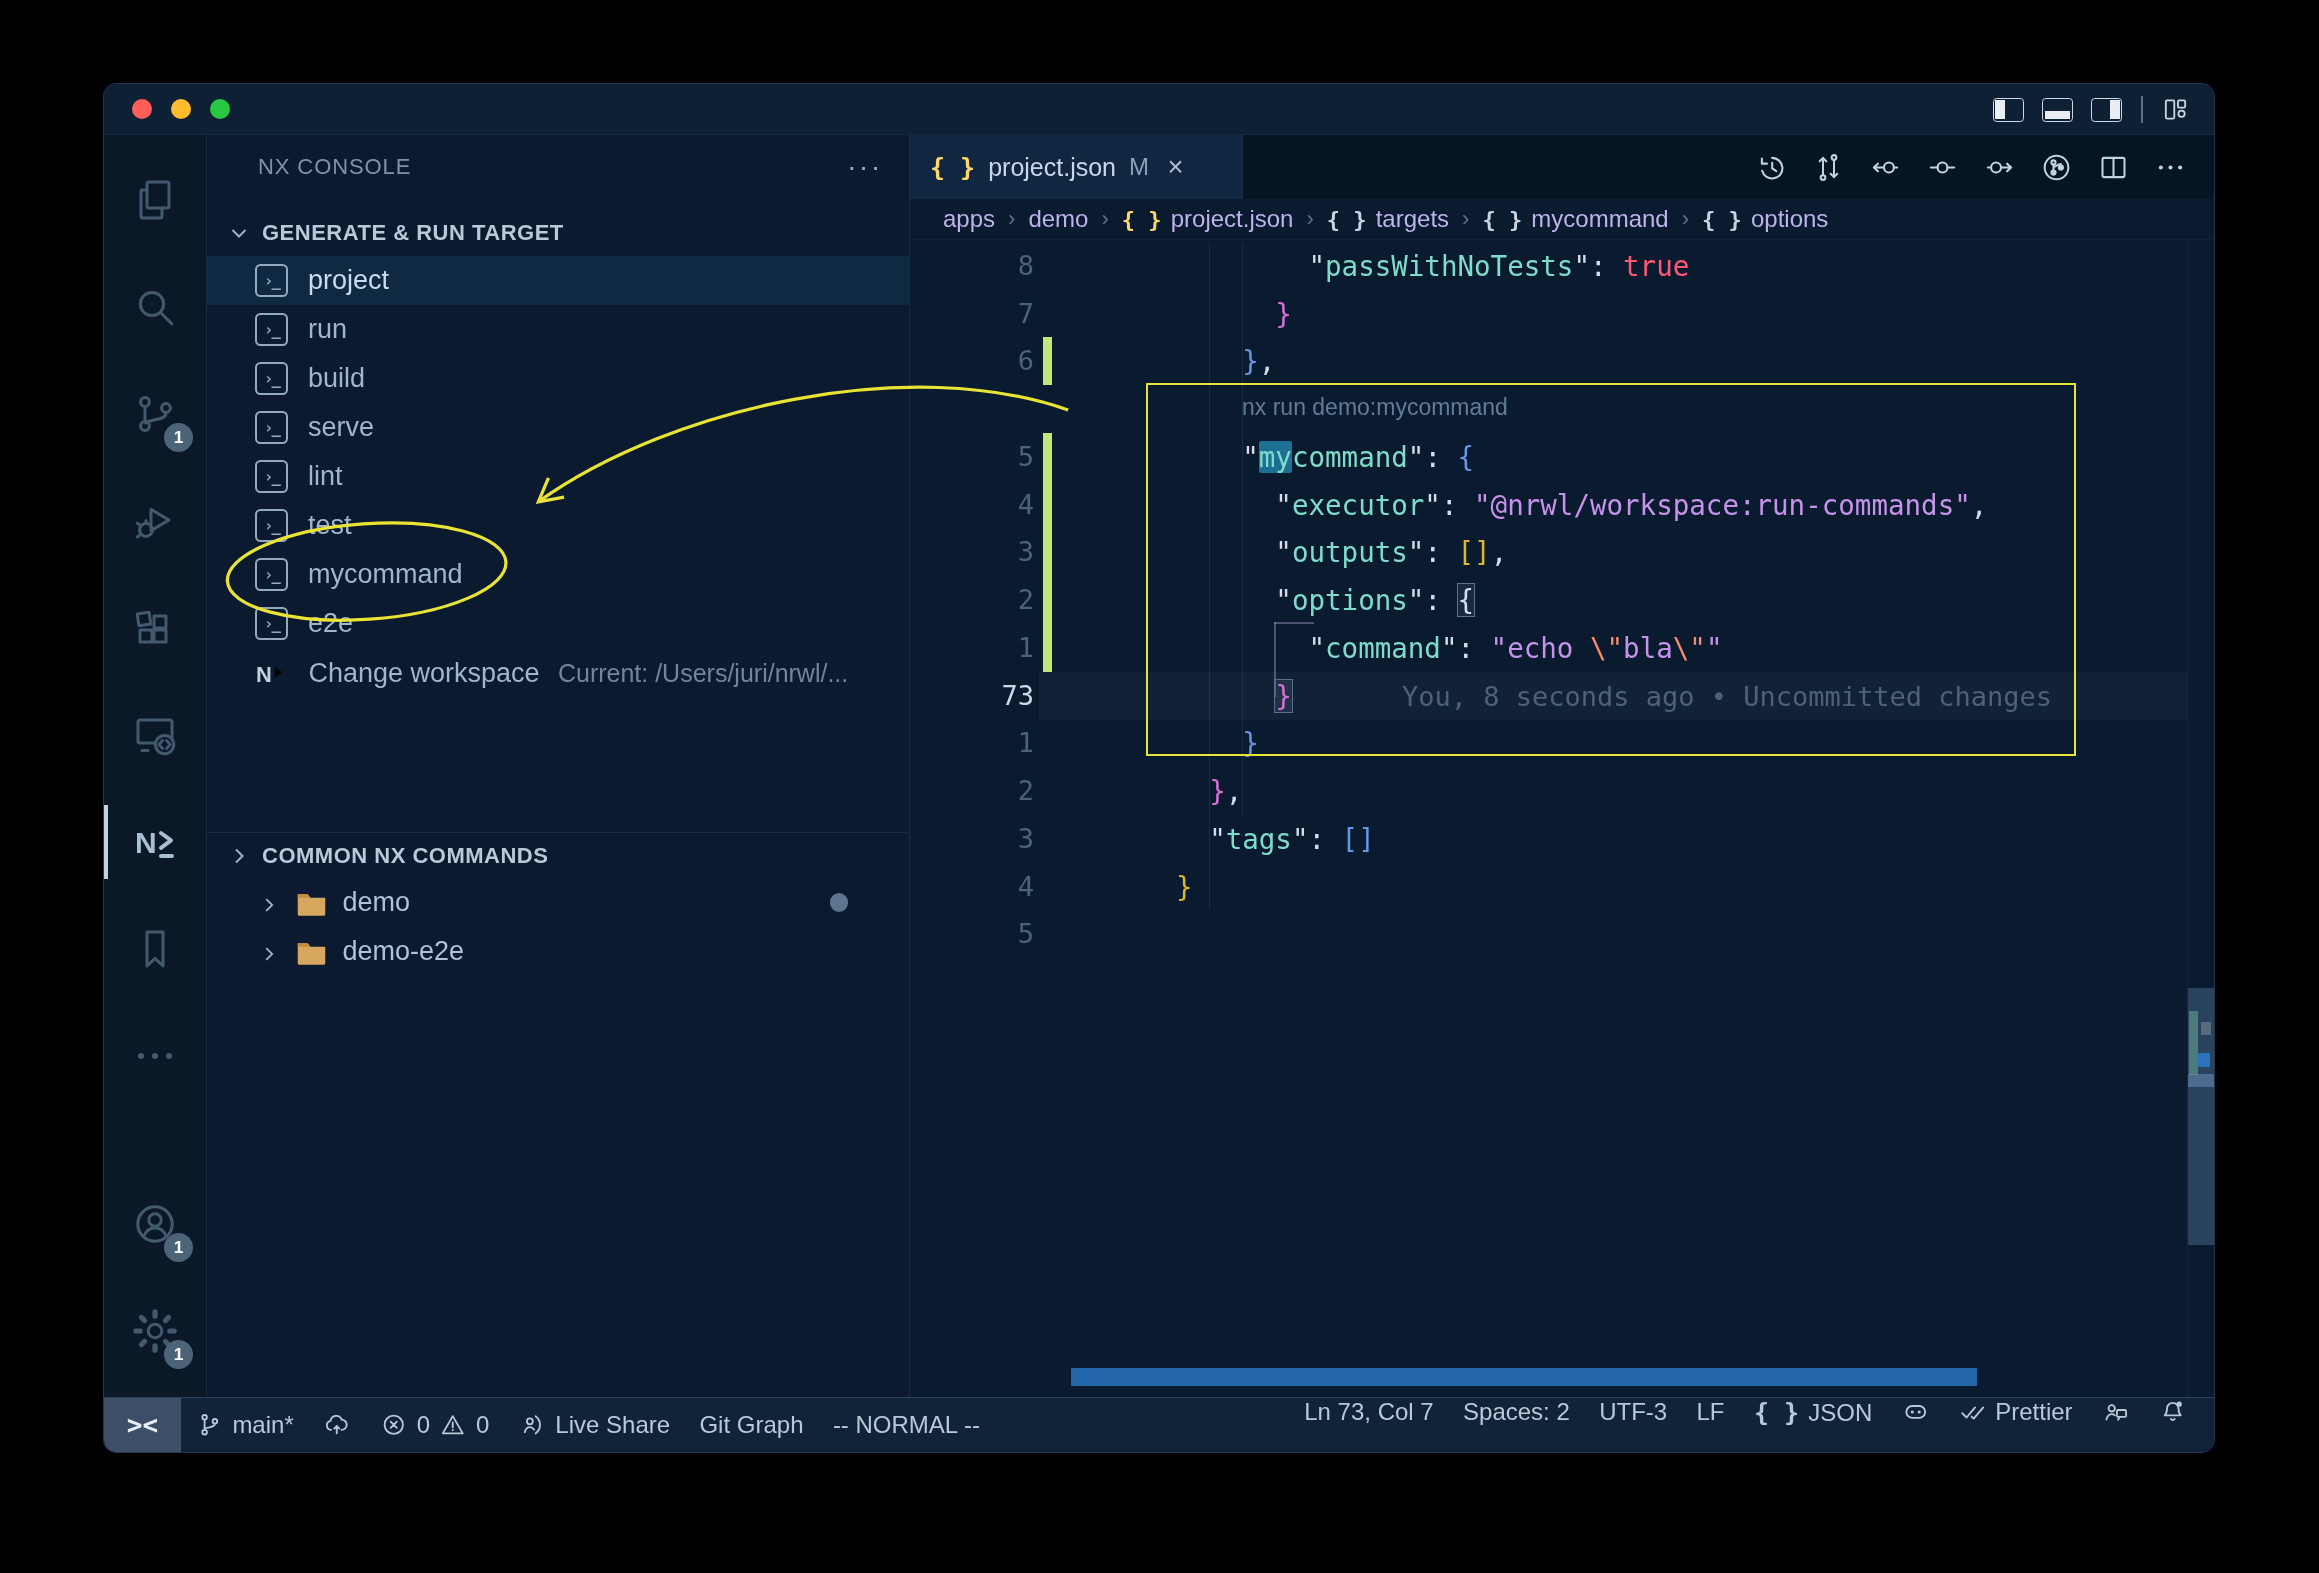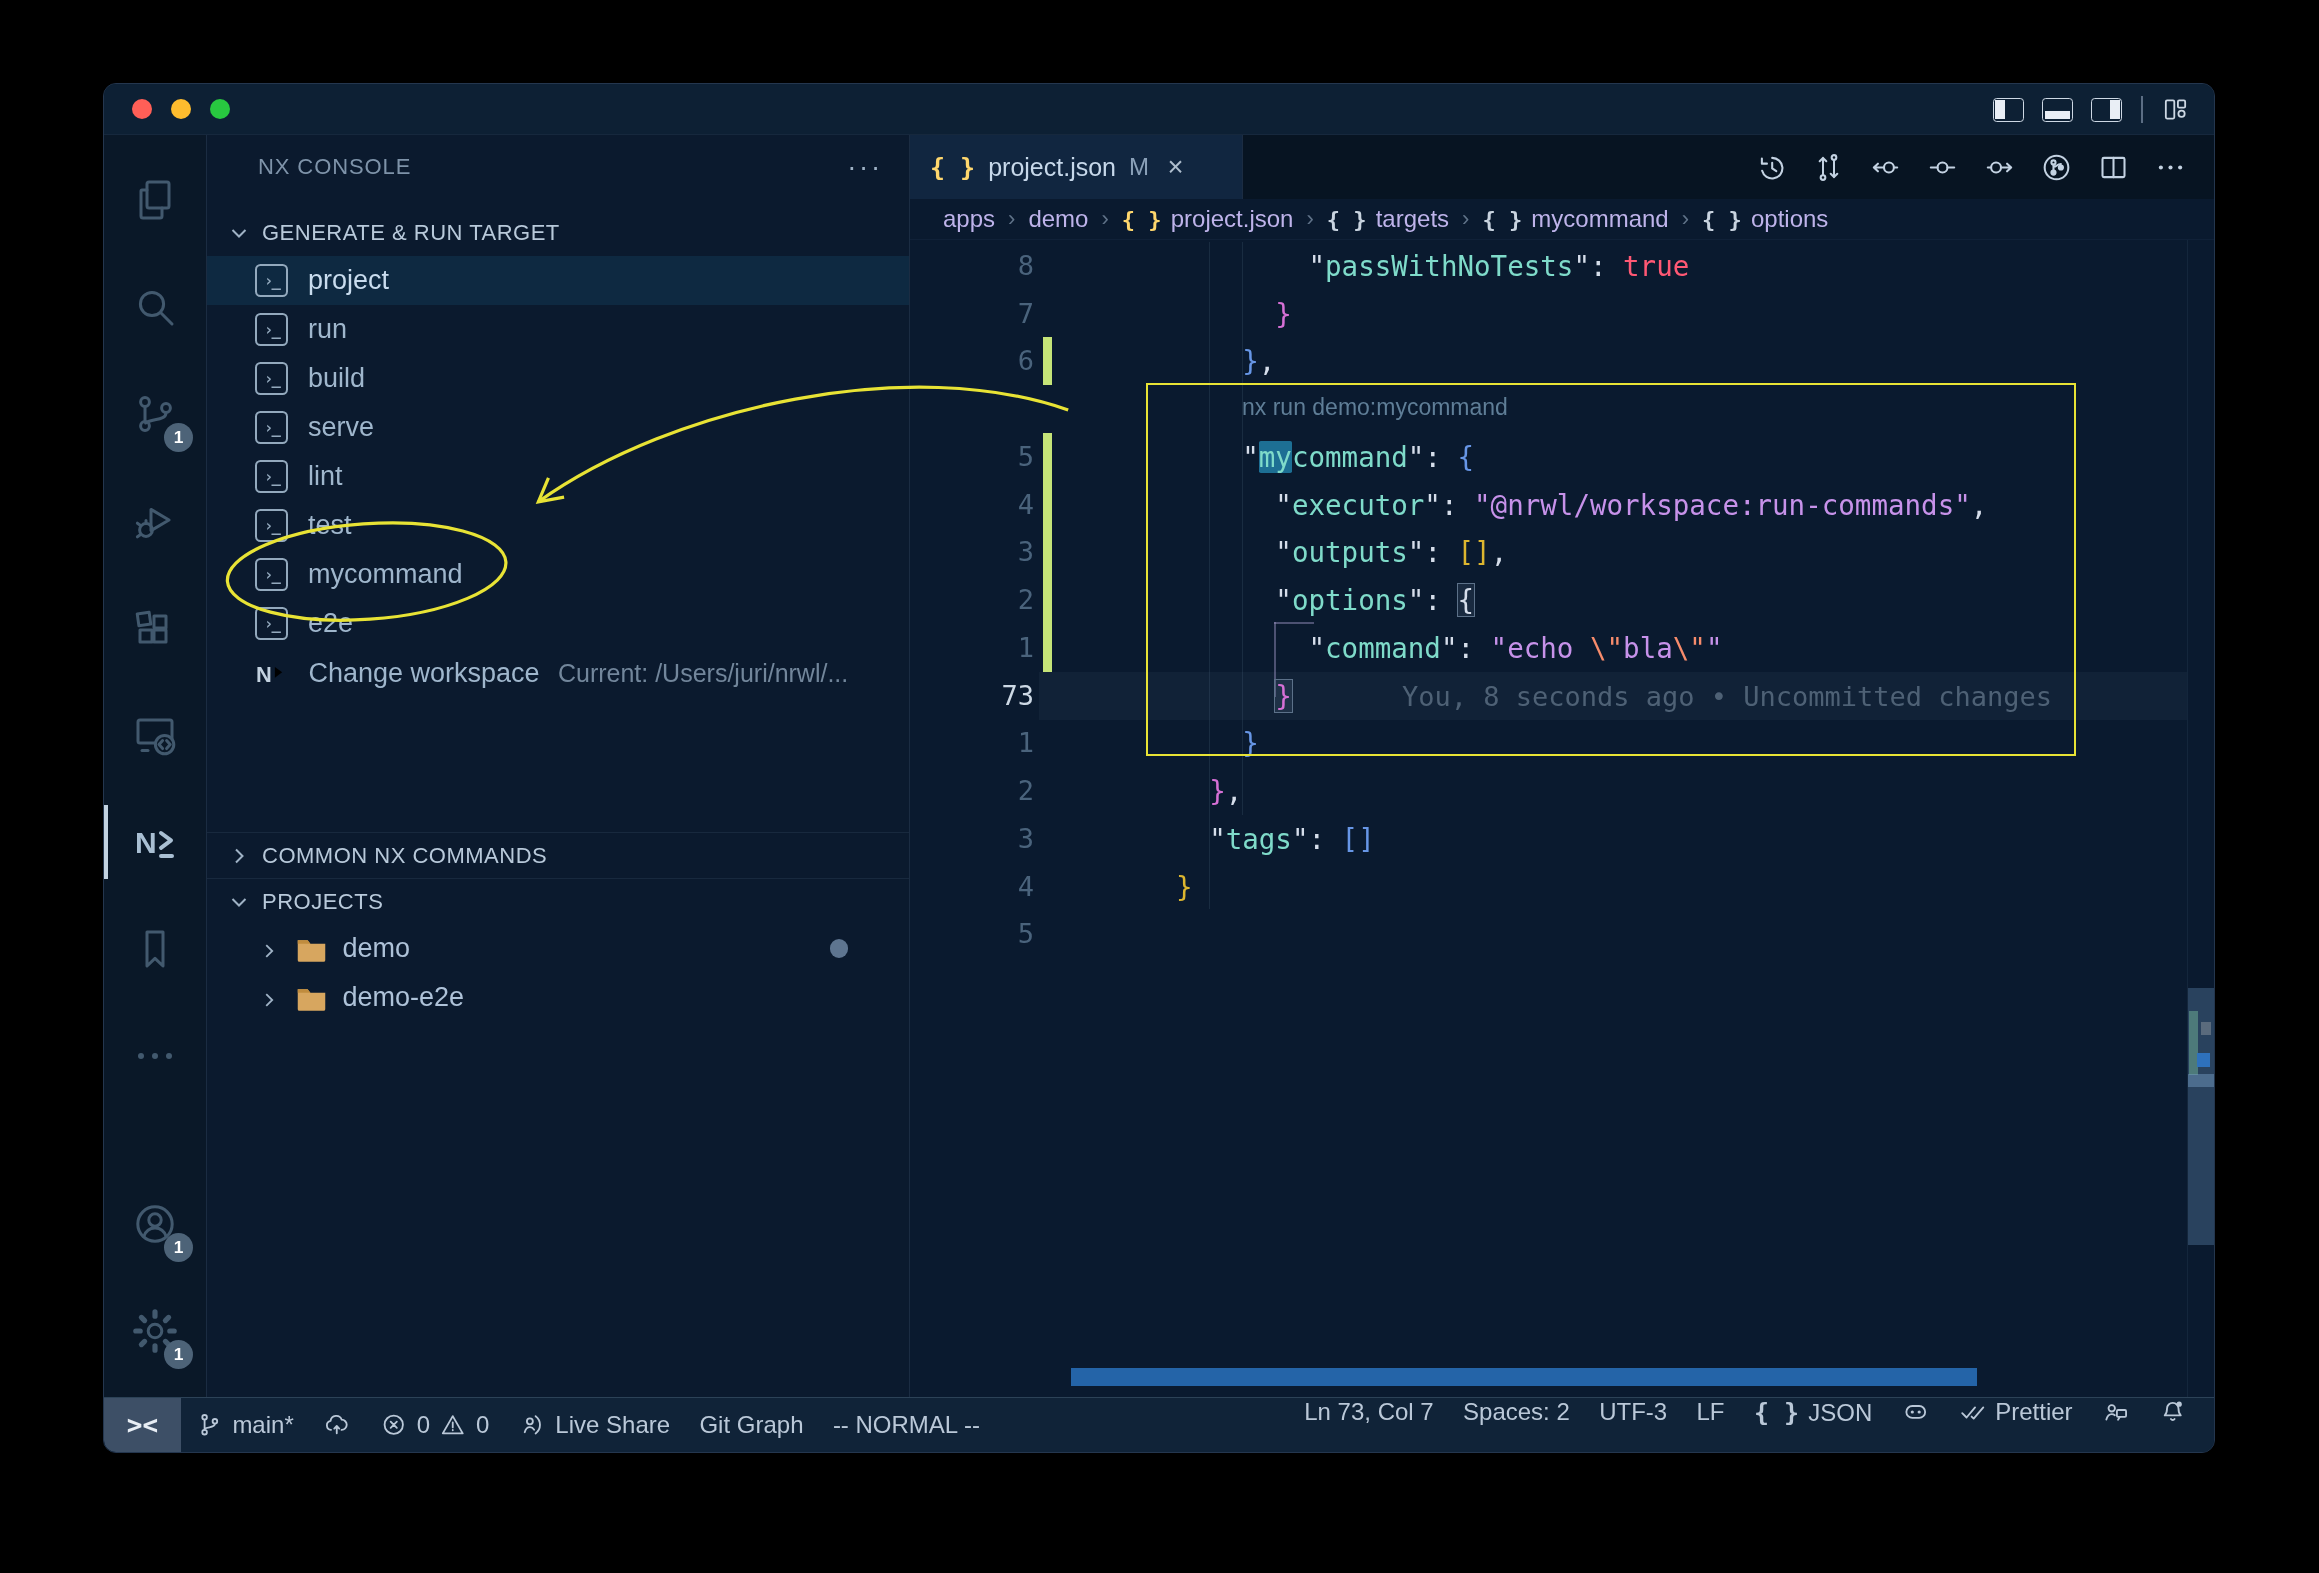--- a/index.html
+++ b/index.html
@@ -34,21 +34,21 @@
   .badge{position:absolute;right:13px;bottom:14.7px;min-width:29px;height:29px;border-radius:14.7px;background:#4d6378;
     color:#fff;font-size:17.4px;font-weight:700;display:flex;align-items:center;justify-content:center;}
   #ab-spacer{flex:1;}
   
   #sidebar{width:703px;flex:0 0 703px;background:#0b1a2e;border-right:0.9px solid #1b2c42;display:flex;flex-direction:column;}
   #sidebar-header{height:64px;flex:0 0 64px;display:flex;align-items:center;padding:0 26px 0 51px;}
   #sidebar-title{color:#7e93a9;font-size:22px;letter-spacing:0.9px;}
   #sidebar-more{margin-left:auto;color:#9fb2c5;font-size:27.5px;letter-spacing:2.8px;cursor:pointer;}
   #sidebar-body{flex:1;position:relative;}
   .sec-header{height:46px;display:flex;align-items:center;gap:11px;padding-left:20px;color:#b8c9da;
-    font-size:22px;font-weight:400;letter-spacing:0.5px;border-top:0.9px solid #18293e;}
+    font-size:22px;font-weight:700;letter-spacing:0.5px;border-top:0.9px solid #18293e;}
   .sec-header:first-child{border-top:none;margin-top:11px;}
   .chev{width:24px;height:24px;flex:0 0 24px;color:#9fb2c5;}
   .chev svg{width:100%;height:100%;fill:none;stroke:currentColor;stroke-width:2;}
   .tree-item{height:49px;display:flex;align-items:center;gap:20px;padding-left:48px;color:#9fb6cc;font-size:27px;}
   .tree-item.selected{background:#0e2941;color:#c9dcee;}
   .term-ico{width:33px;height:33px;flex:0 0 33px;border:2.3px solid #93a9bd;border-radius:5.5px;color:#93a9bd;
     font-family:"DejaVu Sans Mono",monospace;font-size:15.6px;font-weight:700;display:flex;align-items:center;justify-content:center;letter-spacing:-1.8px;}
   .cw-item{height:51px;display:flex;align-items:center;gap:18.4px;padding-left:44px;font-size:27px;color:#9fb6cc;}
   .cw-ico{width:39px;height:35px;color:#c3d2e0;}
   .cw-ico svg{width:100%;height:100%;}
@@ -276,26 +276,20 @@
               </svg></span>
             <span>Change workspace</span>
             <span class="cw-desc">Current: /Users/juri/nrwl/...</span>
           </div>
           <div class="spacer"></div>
           <div class="sec-header">
             <span class="chev"><svg viewBox="0 0 24 24">
                 <path d="M9 5.5 15.5 12 9 18.5" fill="none"></path>
               </svg></span>
             <span>COMMON NX COMMANDS</span>
-          </div>
-          <div class="sec-header">
-            <span class="chev"><svg viewBox="0 0 24 24">
-                <path d="M5.5 9 12 15.5 18.5 9" fill="none"></path>
-              </svg></span>
-            <span>PROJECTS</span>
           </div>
           <div class="proj-item">
             <span class="proj-chev"><svg viewBox="0 0 24 24">
                 <path d="M9 5.5 15.5 12 9 18.5" fill="none"></path>
               </svg></span>
             <span class="folder-ico"><svg viewBox="0 0 24 22">
                 <path d="M2 4.5h7.2l2 2.6H22V19a1.2 1.2 0 0 1-1.2 1.2H3.2A1.2 1.2 0 0 1 2 19z" fill="#d7a65f"></path>
                 <path d="M2 4.5h7.2l2 2.6H2z" fill="#c08c3e"></path>
               </svg></span>
             <span>demo</span>

